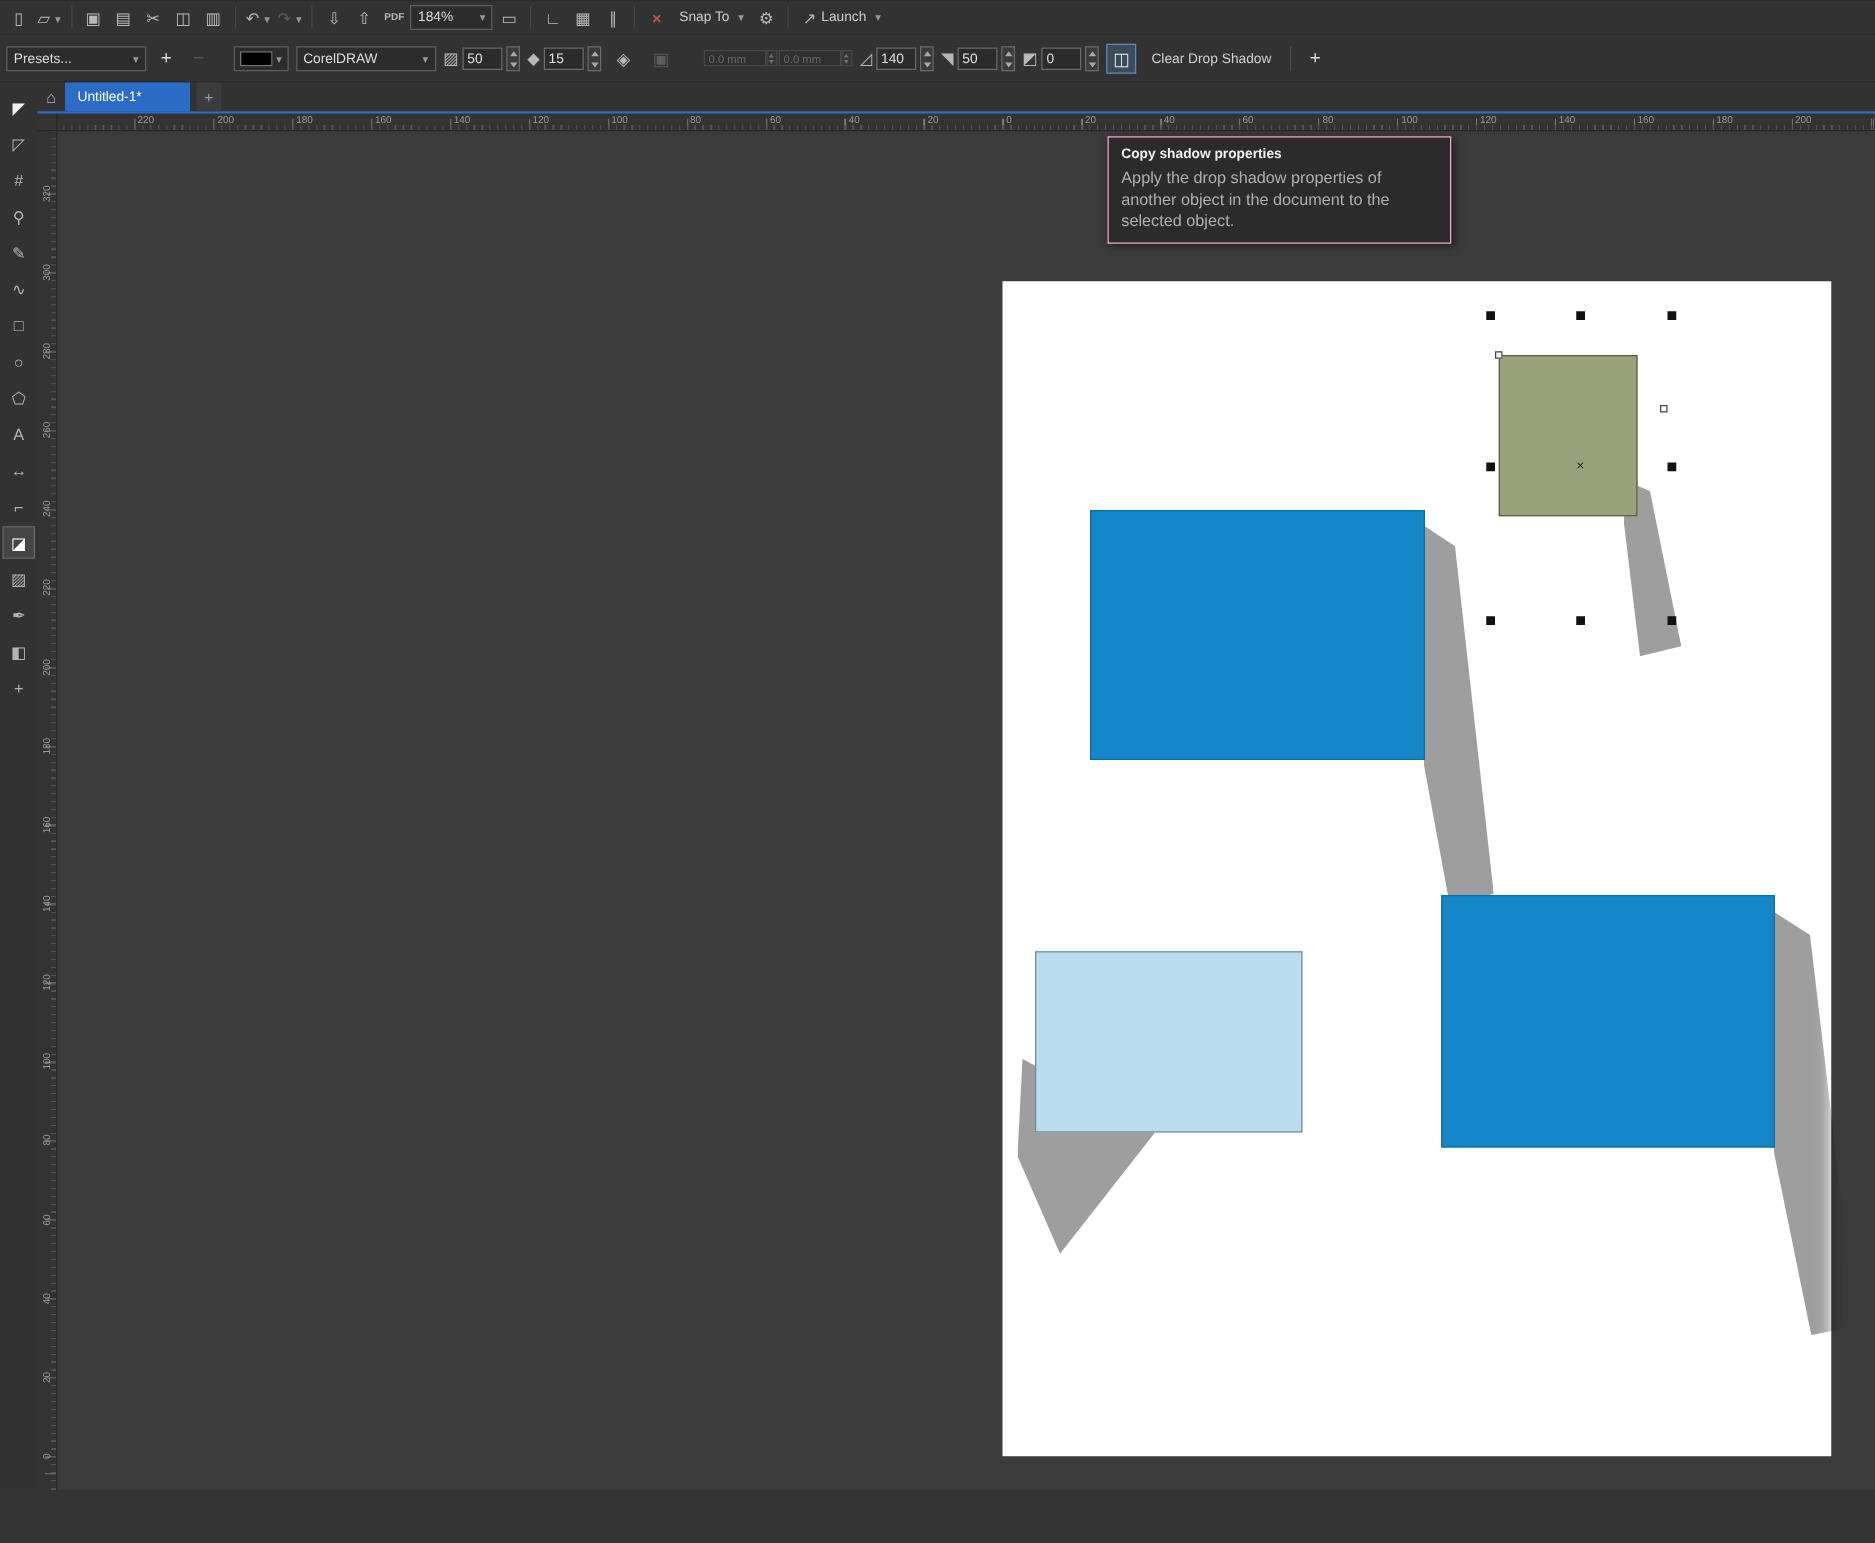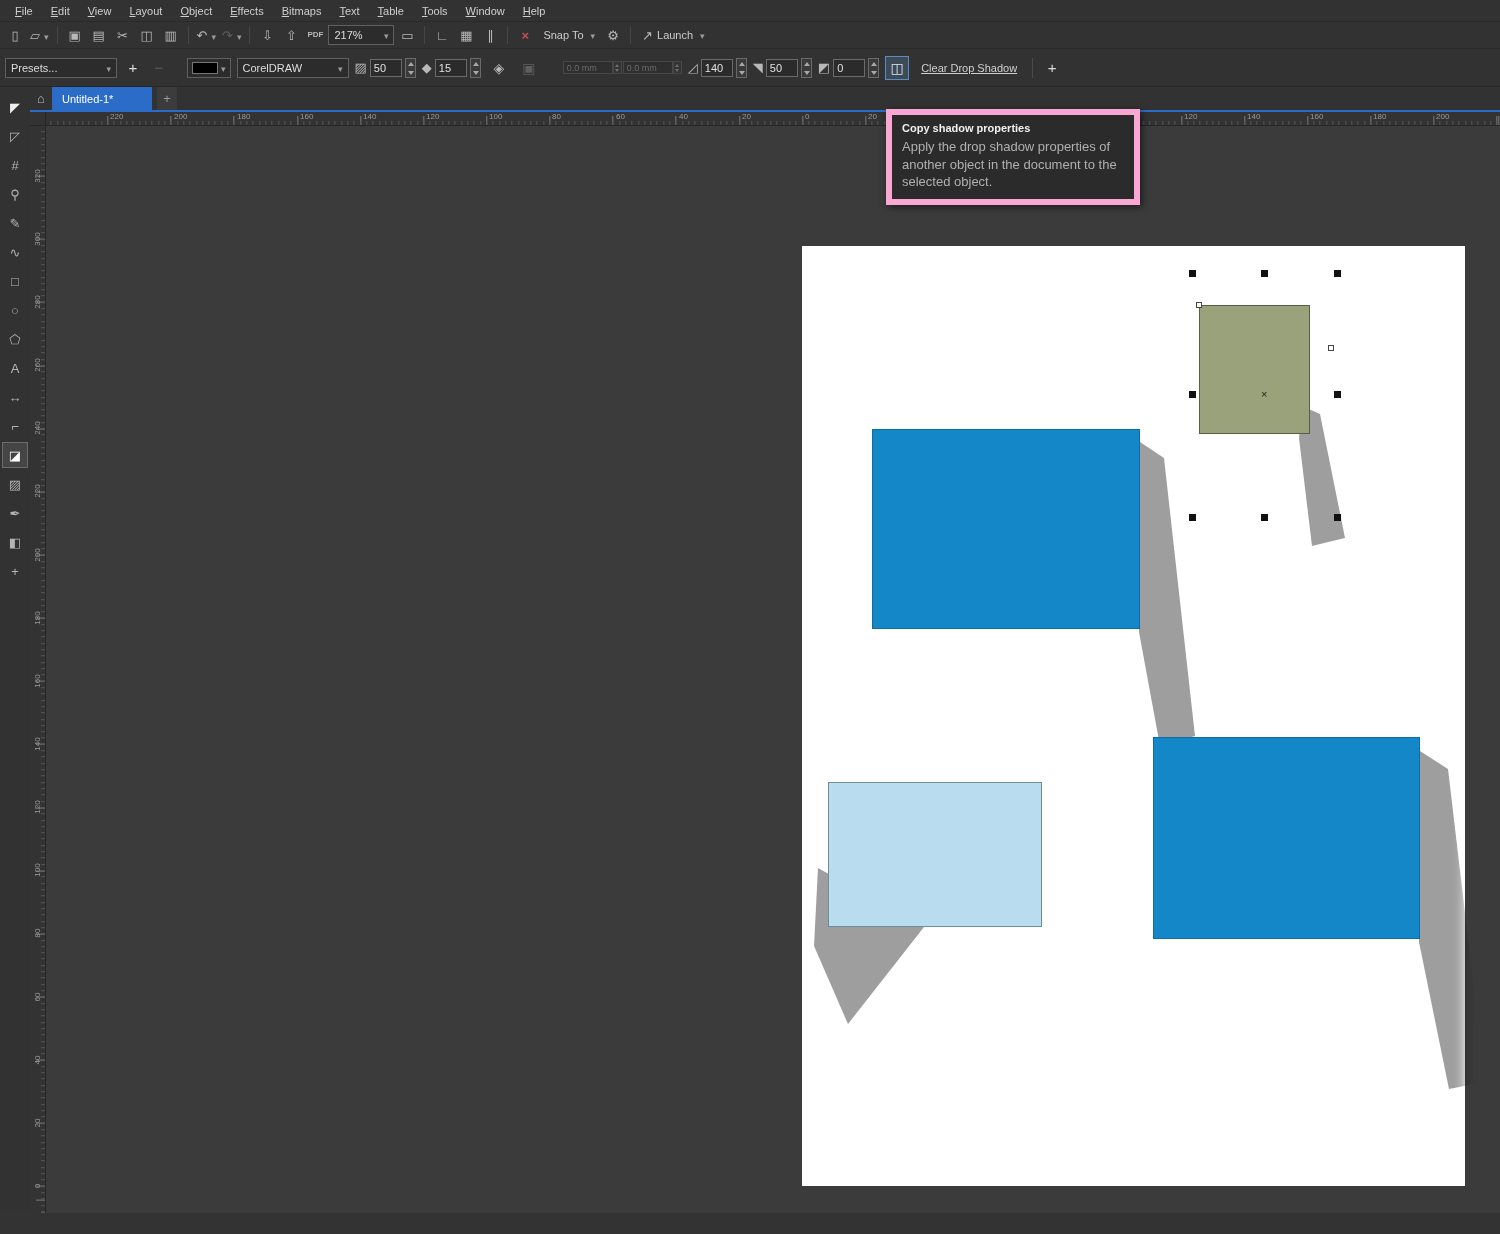--- a/index.html
+++ b/index.html
@@ -50,21 +50,21 @@
              display:inline-flex;align-items:center;padding:0 3px;}
   .stepper{width:11px;height:20px;background:#3a3a3a;border:1px solid #6a6a6a;display:inline-flex;flex-direction:column;}
   .stepper i{flex:1;position:relative;display:block;}
   .stepper i.up::after{content:"";position:absolute;left:2px;top:3px;
       border-left:3px solid transparent;border-right:3px solid transparent;border-bottom:4px solid #a8a8a8;}
   .stepper i.dn::after{content:"";position:absolute;left:2px;top:3px;
       border-left:3px solid transparent;border-right:3px solid transparent;border-top:4px solid #a8a8a8;}
   .pb-iconbtn{width:24px;height:24px;display:inline-flex;align-items:center;justify-content:center;
               font-size:14px;color:#b8b8b8;border:1px solid transparent;}
   .pb-iconbtn.highlight{background:#3d4a57;border:1px solid #5a8cc0;color:#d8e6f4;}
-  .pb-textbtn{padding:0 6px;color:#d0d0d0;white-space:nowrap;text-decoration:underline;}
+  .pb-textbtn{padding:0 6px;color:#d0d0d0;white-space:nowrap;}
   .pb-sep{width:1px;height:20px;background:#4a4a4a;margin:0 3px;display:inline-block;}
   .offset-stack{display:flex;flex-direction:row;gap:1px;margin-left:16px;}
   .mini-row{display:flex;}
   .mini-field{width:50px;height:13px;font-size:9px;color:#6a6a6a;background:#2f2f2f;border:1px solid #474747;
               display:inline-flex;align-items:center;padding:0 3px;}
   .mini-stepper{width:9px;height:13px;background:#343434;border:1px solid #474747;display:inline-flex;flex-direction:column;}
   .mini-stepper i{flex:1;position:relative;display:block;}
   .mini-stepper i.up::after{content:"";position:absolute;left:1px;top:2px;
       border-left:2px solid transparent;border-right:2px solid transparent;border-bottom:3px solid #6f6f6f;}
   .mini-stepper i.dn::after{content:"";position:absolute;left:1px;top:1px;
@@ -112,45 +112,31 @@
   
   .canvas{flex:1;position:relative;background:#3b3b3b;overflow:hidden;}
   .page{position:absolute;left:756px;top:120px;width:663px;height:940px;background:#fff;}
   .obj-shadow{position:absolute;inset:0;filter:blur(6px);}
   .shape{position:absolute;}
   .handle{position:absolute;width:7px;height:7px;background:#111;}
   .aux-handle{position:absolute;width:6px;height:6px;background:#fff;border:1px solid #444;}
   .center-x{position:absolute;font-size:11px;color:#222;line-height:1;}
 
   
-  .tooltip{position:absolute;left:886px;top:109px;width:254px;background:#2b2b2b;border:6px solid #f9a8d4;
+  .tooltip{position:absolute;left:886px;top:109px;width:275px;background:#2b2b2b;border:1px solid #f9a8d4;
            padding:7px 10px 8px;z-index:99;box-shadow:2px 2px 7px rgba(0,0,0,0.55);}
   .tt-title{font-size:11px;font-weight:bold;color:#f0f0f0;margin-bottom:4px;}
   .tt-body{font-size:13px;color:#b0b0b0;line-height:1.35;}
 </style>
 </head>
 <body>
 
 <div id="app" data-name="coreldraw-window">
 
 
-  <div class="menubar" data-name="menu-bar">
-      <span class="menu-item" data-name="menu-file">File</span>
-      <span class="menu-item" data-name="menu-edit">Edit</span>
-      <span class="menu-item" data-name="menu-view">View</span>
-      <span class="menu-item" data-name="menu-layout">Layout</span>
-      <span class="menu-item" data-name="menu-object">Object</span>
-      <span class="menu-item" data-name="menu-effects">Effects</span>
-      <span class="menu-item" data-name="menu-bitmaps">Bitmaps</span>
-      <span class="menu-item" data-name="menu-text">Text</span>
-      <span class="menu-item" data-name="menu-table">Table</span>
-      <span class="menu-item" data-name="menu-tools">Tools</span>
-      <span class="menu-item" data-name="menu-window">Window</span>
-      <span class="menu-item" data-name="menu-help">Help</span>
-    </div>
 
   <div class="stdbar" data-name="standard-toolbar">
       <span class="tb-btn" data-name="new-document-button">
         <span class="tb-ico" data-name="new-document-icon">▯</span>
       </span>
       <span class="tb-btn" data-name="open-document-button">
         <span class="tb-ico" data-name="open-folder-icon">▱</span>
         <span class="chev" data-name="chevron-down-icon"></span>
       </span>
       <span class="tb-sep" data-name="toolbar-separator"></span>
@@ -182,21 +168,21 @@
       <span class="tb-btn" data-name="import-button">
         <span class="tb-ico" data-name="import-icon">⇩</span>
       </span>
       <span class="tb-btn" data-name="export-button">
         <span class="tb-ico" data-name="export-icon">⇧</span>
       </span>
       <span class="tb-btn" data-name="publish-pdf-button">
         <span class="tb-ico small" data-name="pdf-icon">PDF</span>
       </span>
       <div class="combo zoomw" data-name="zoom-level-dropdown">
-        <span class="combo-text" data-name="zoom-level-value">217%</span>
+        <span class="combo-text" data-name="zoom-level-value">184%</span>
         <span class="chev" data-name="chevron-down-icon"></span>
       </div>
       <span class="tb-btn" data-name="fullscreen-preview-button">
         <span class="tb-ico" data-name="fullscreen-icon">▭</span>
       </span>
       <span class="tb-sep" data-name="toolbar-separator"></span>
       <span class="tb-btn" data-name="show-rulers-button">
         <span class="tb-ico" data-name="rulers-icon">∟</span>
       </span>
       <span class="tb-btn" data-name="show-grid-button">

